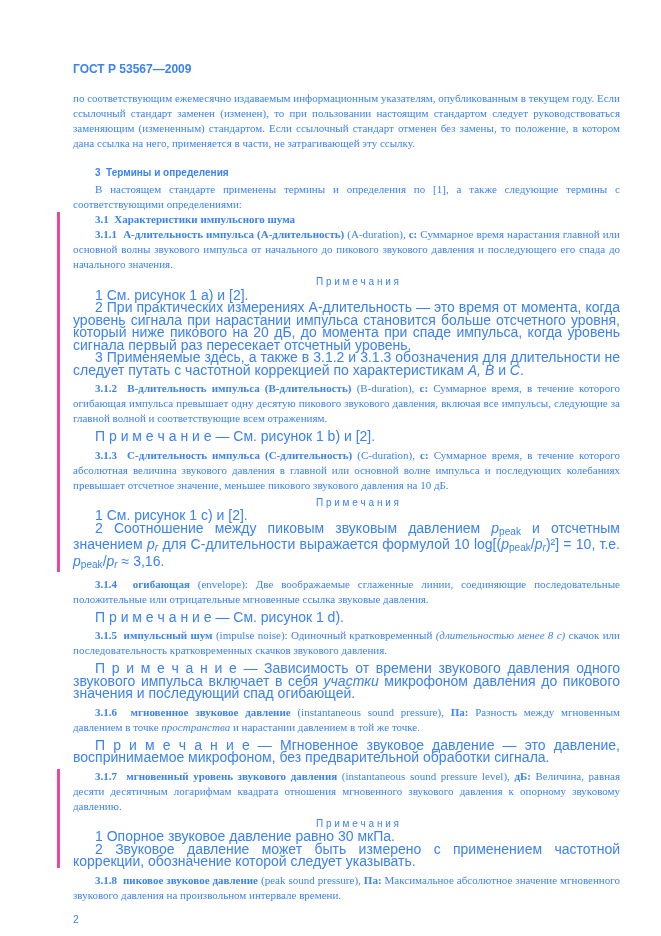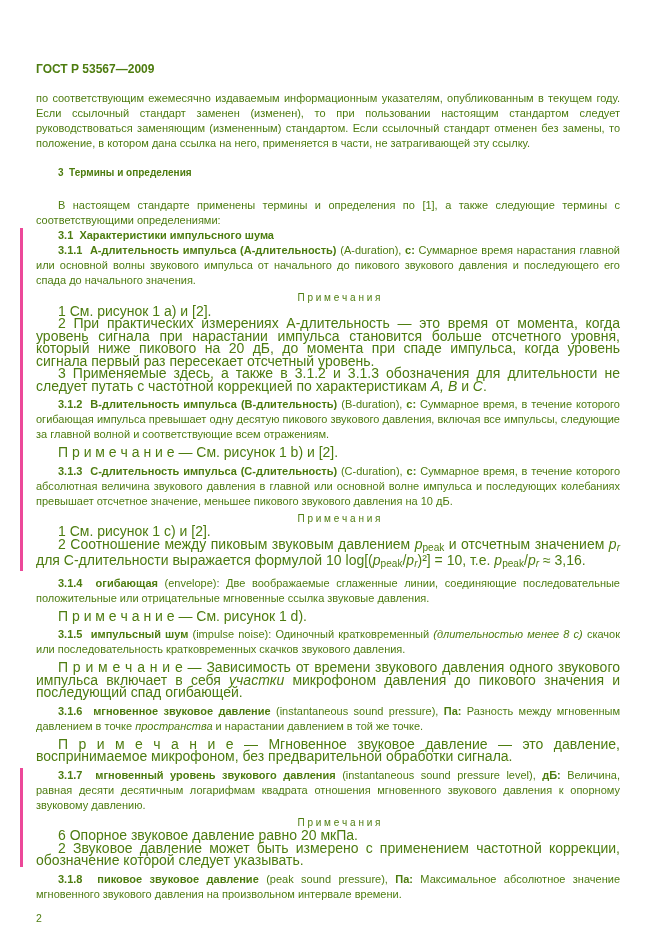--- a/index.html
+++ b/index.html
@@ -1,38 +1,38 @@
 <!DOCTYPE html>
 <html lang="ru"><head>
 <meta charset="utf-8">
 <style>
   html,body{margin:0;padding:0;background:#ffffff;}
   .page{
     position:relative;
     width:661px;height:936px;
     box-sizing:border-box;
-    padding:62px 41px 0 36px;
+    padding:62px 41px 0 73px;
     background:#ffffff;
-    color:#4d7c0f;
+    color:#3b82f6;
     font-family:"Liberation Sans",sans-serif;
     overflow:hidden;
   }
   .doc-header{
     font-size:12px;line-height:15px;font-weight:bold;
   }
   .para{
-    font-size:11px;line-height:15px;text-align:justify;margin:0;
+    font-size:11px;line-height:15px;text-align:justify;margin:0;font-family:Liberation Serif, serif;
   }
   .para.indent{text-indent:22px;}
   .intro{margin-top:14px;}
   .h2{
     font-size:10px;line-height:18px;font-weight:bold;
     margin:13px 0 0 0;text-indent:22px;
   }
-  .lead{margin-top:16px;}
+  .lead{margin-top:0;}
   .notes{margin:4px 0 5px 0;}
   .note-label{
     font-size:10px;line-height:12.5px;text-indent:22px;text-align:center;
   }
   .note{
     font-size:14px;line-height:12.5px;text-align:justify;text-indent:22px;margin:0;
   }
   .changed{
     border-left:3px solid #ec4899;
     margin-left:-16px;
@@ -100,21 +100,21 @@
 
   <div class="notes">
     <p class="note"><span>П р и м е ч а н и е — Мгновенное звуковое давление — это давление, воспринимаемое микрофоном, без предварительной обработки сигнала.</span></p>
   </div>
 
   <div class="changed">
     <p class="para indent"><span class="r-b">3.1.7&nbsp; мгновенный уровень звукового давления </span><span>(instantaneous sound pressure level), </span><span class="r-b">дБ:</span><span> Величина, равная десяти десятичным логарифмам квадрата отношения мгновенного звукового давления к опорному звуковому давлению.</span></p>
 
     <div class="notes">
       <div class="note-label">П р и м е ч а н и я</div>
-      <p class="note"><span>6 Опорное звуковое давление равно 20 мкПа.</span></p>
+      <p class="note"><span>1 Опорное звуковое давление равно 30 мкПа.</span></p>
       <p class="note"><span>2 Звуковое давление может быть измерено с применением частотной коррекции, обозначение которой следует указывать.</span></p>
     </div>
   </div>
 
   <p class="para indent"><span class="r-b">3.1.8&nbsp; пиковое звуковое давление </span><span>(peak sound pressure), </span><span class="r-b">Па:</span><span> Максимальное абсолютное значение мгновенного звукового давления на произвольном интервале времени.</span></p>
 
   <div class="page-number">2</div>
 
 </div>
 

